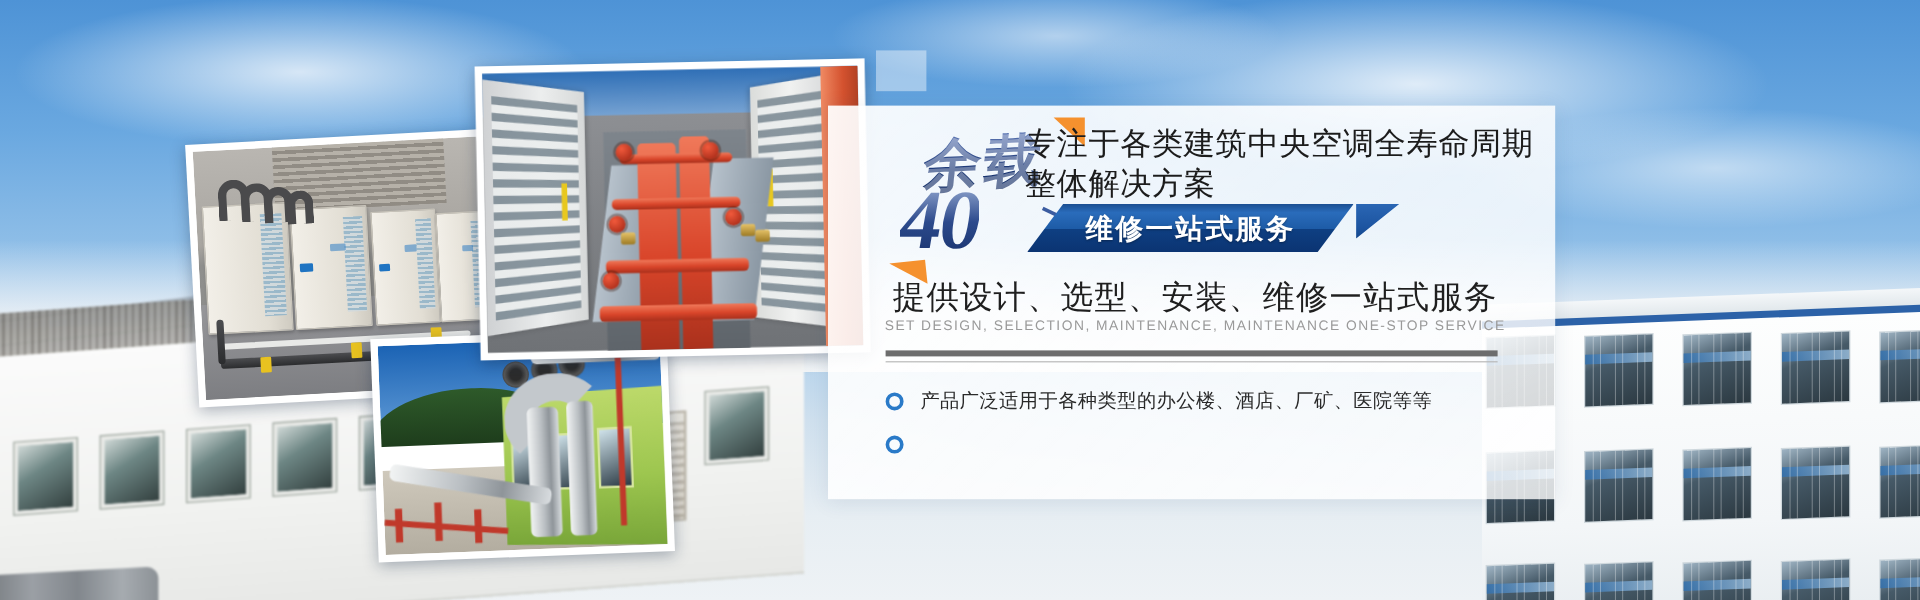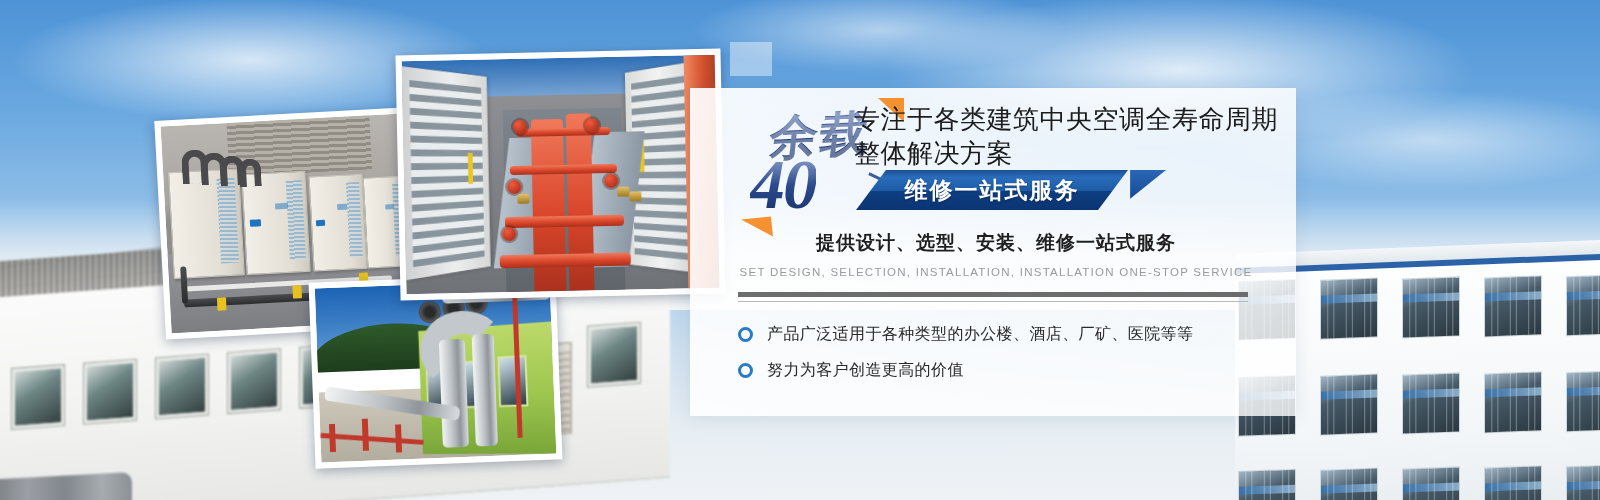--- a/index.html
+++ b/index.html
@@ -339,21 +339,21 @@
   }
   .ribbon-text{
     position:absolute; inset:0; display:flex; align-items:center; justify-content:center;
     color:#fff; font-size:23px; font-weight:700; letter-spacing:2px;
     text-shadow:0 1px 2px rgba(0,0,0,.35);
   }
 
   
   .subhead{
     position:absolute; left:36px; top:142px; width:540px;
-    font-size:19px; color:#1f1f1f; letter-spacing:1px; font-weight:700;
+    font-size:27px; color:#1f1f1f; letter-spacing:1px; font-weight:400;
     text-align:center;
   }
   .subhead-en{
     position:absolute; left:36px; top:178px; width:540px;
     font-size:11.5px; color:#9a9a9a; letter-spacing:1.25px; text-align:center;
     font-weight:400;
   }
 
   
   .divider-thick{
@@ -542,32 +542,31 @@
 
       <div class="headline">专注于各类建筑中央空调全寿命周期整体解决方案</div>
 
       <div class="ribbon">
         <div class="ribbon-body"></div>
         <div class="ribbon-tip"></div>
         <div class="ribbon-text">维修一站式服务</div>
       </div>
 
       <div class="subhead">提供设计、选型、安装、维修一站式服务</div>
-      <div class="subhead-en">SET DESIGN, SELECTION, INSTALLATION, INSTALLATION ONE-STOP SERVICE</div>
+      <div class="subhead-en">SET DESIGN, SELECTION, MAINTENANCE, MAINTENANCE ONE-STOP SERVICE</div>
 
       <div class="divider-thick"></div>
       <div class="divider-thin"></div>
 
       <div class="bullets">
         <div class="bullet-row">
           <span class="bullet-dot"></span>
           <span class="bullet-text">产品广泛适用于各种类型的办公楼、酒店、厂矿、医院等等</span>
         </div>
         <div class="bullet-row">
           <span class="bullet-dot"></span>
-          <span class="bullet-text">努力为客户创造更高的价值</span>
         </div>
       </div>
 
     </div>
   </div>
 
 </div>
 
 </body></html>

